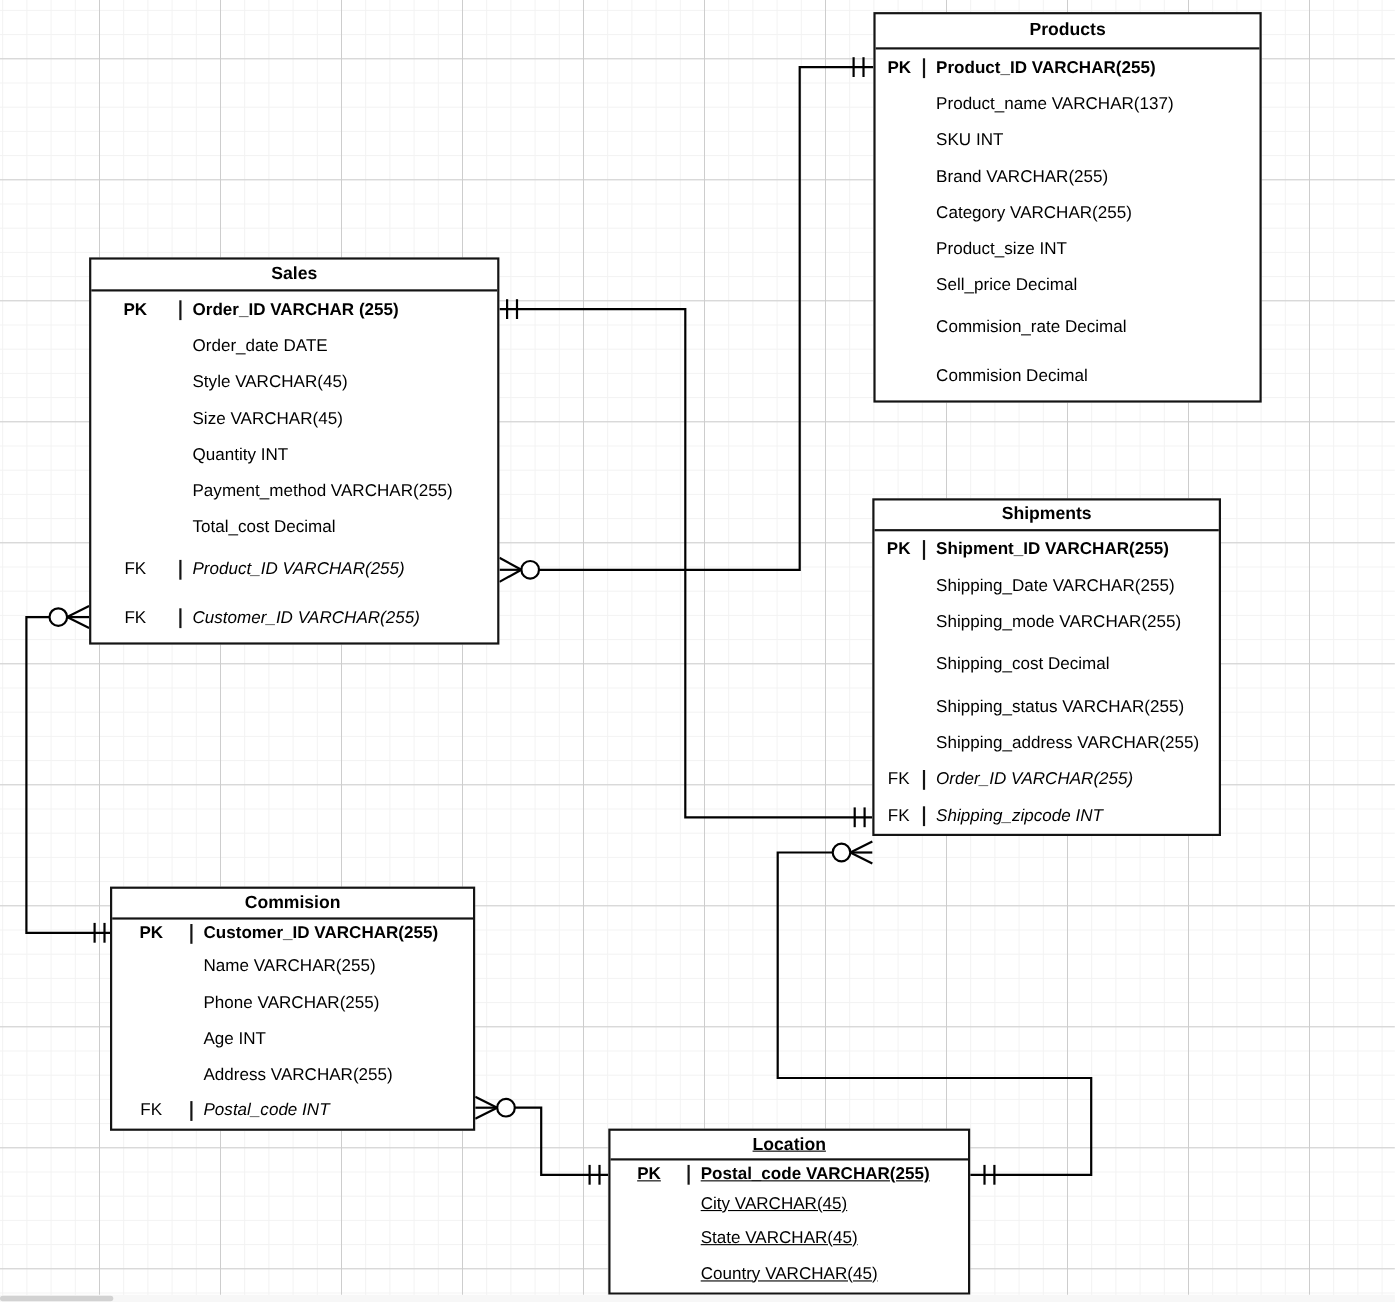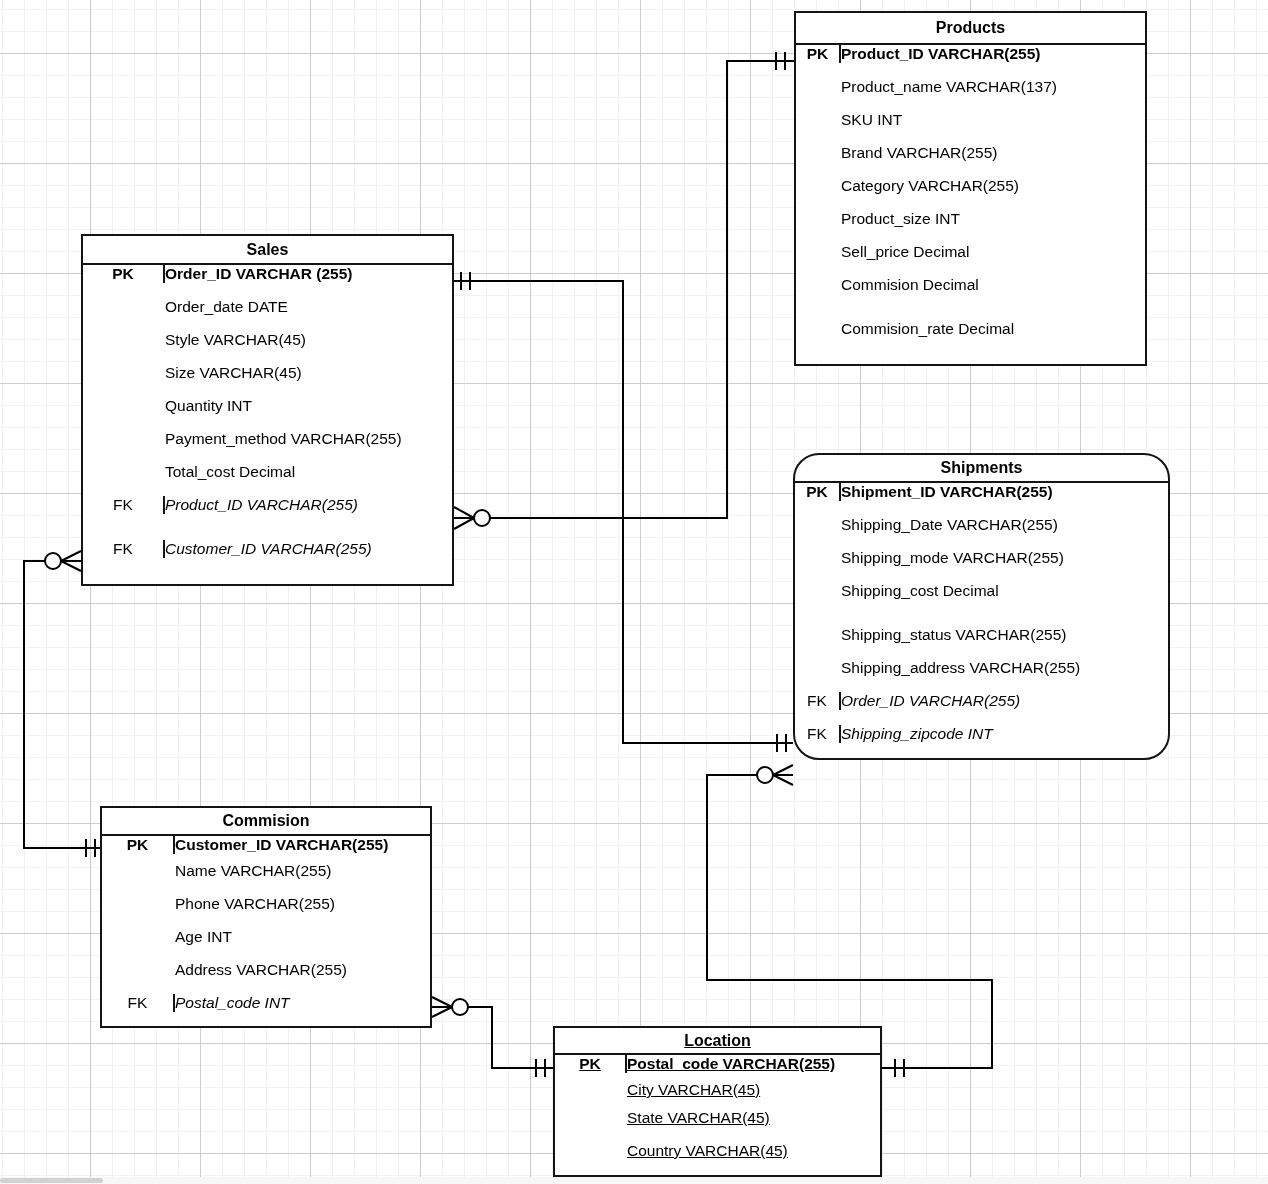--- a/index.html
+++ b/index.html
@@ -22,37 +22,37 @@
   .etable {
     position:absolute; z-index:2; background:#ffffff;
     border:2px solid #141414; box-sizing:border-box;
     color:#000; font-size:15.5px;
   }
   .etable .hdr {
     border-bottom:2px solid #141414; font-weight:bold; font-size:16px;
     display:flex; align-items:center; justify-content:center;
     box-sizing:border-box;
   }
-  .row { display:flex; align-items:flex-start; box-sizing:border-box; }
+  .row { display:flex; align-items:center; box-sizing:border-box; }
   .row .key {
     flex:0 0 var(--kw); border-right:2px solid #141414;
     display:flex; align-items:center; justify-content:center;
     box-sizing:border-box;
   }
   .row .field {
-    display:flex; align-items:center; white-space:nowrap;
+    display:flex; align-items:center; padding-left:10px; white-space:nowrap;
   }
   .row.pk .key, .row.pk .field { font-weight:bold; }
   .row.fk .field { font-style:italic; }
 
   #t-products  { left:794px; top:11px;   width:353px; --kw:45px; }
   #t-products .hdr  { height:32px; }
   #t-sales     { left:81px;  top:234px;  width:373px; --kw:82px; }
   #t-sales .hdr     { height:29px; }
-  #t-shipments { left:793px; top:453px;  width:377px;border-radius:26px; --kw:46px; }
+  #t-shipments { left:793px; top:453px;  width:317px; --kw:46px; }
   #t-shipments .hdr { height:28px; }
   #t-customers { left:100px; top:806px;  width:332px; --kw:73px; }
   #t-customers .hdr { height:28px; }
   #t-location  { left:553px; top:1026px; width:329px;text-decoration:underline; --kw:72px; }
   #t-location .hdr  { height:27px; }
 
   .hscroll-track {
     position:absolute; left:0; bottom:0; width:1268px; height:7px;
     background:#f7f7f7; z-index:3;
   }
@@ -160,25 +160,25 @@
   <div class="row" style="height:33px">
       <span class="key"></span>
       <span class="field">Product_size INT</span>
     </div>
   <div class="row" style="height:33px">
       <span class="key"></span>
       <span class="field">Sell_price Decimal</span>
     </div>
   <div class="row" style="height:44px">
       <span class="key"></span>
+      <span class="field">Commision_rate Decimal</span>
+    </div>
+  <div class="row" style="height:44px">
+      <span class="key"></span>
       <span class="field">Commision Decimal</span>
-    </div>
-  <div class="row" style="height:44px">
-      <span class="key"></span>
-      <span class="field">Commision_rate Decimal</span>
     </div>
 </div>
 
 <div class="etable" id="t-sales">
   <div class="hdr">Sales</div>
   <div class="row pk" style="height:33px">
       <span class="key">PK</span>
       <span class="field">Order_ID VARCHAR (255)</span>
     </div>
   <div class="row" style="height:33px">

